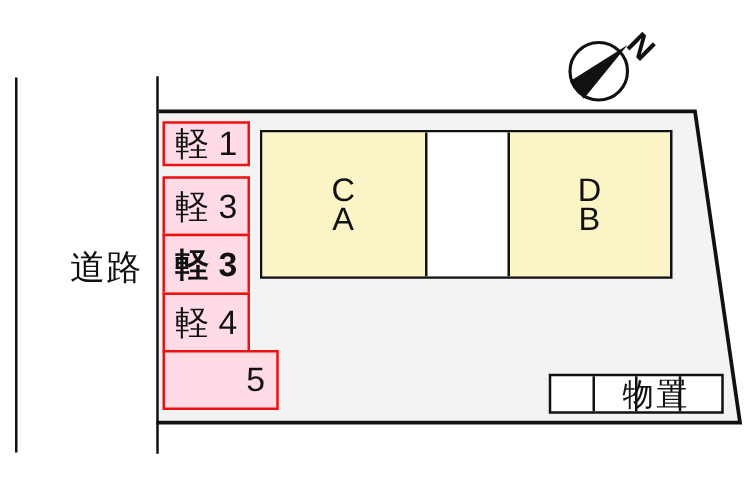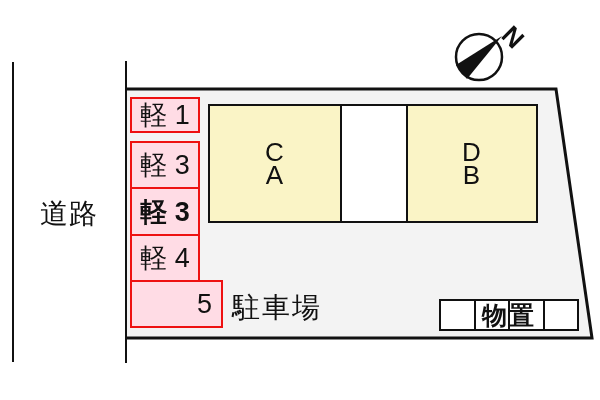--- a/index.html
+++ b/index.html
@@ -3,21 +3,21 @@
 <meta charset="utf-8">
 <style>
   html,body{margin:0;padding:0;background:#ffffff;}
   .canvas{
     position:relative;width:600px;height:400px;background:#ffffff;overflow:hidden;
     font-family:"Liberation Sans","DejaVu Sans",sans-serif;color:#111111;
   }
   .layer{position:absolute;left:0;top:0;width:600px;height:400px;}
   .abs{position:absolute;box-sizing:border-box;}
   
-  .road-label{left:40px;top:195px;font-size:28px;letter-spacing:1px;}
+  .road-label{left:56px;top:195px;font-size:28px;letter-spacing:1px;}
   
   .pspace{
     left:130px;width:70px;background:#ffdce5;border:2px solid #ee1111;
     display:flex;align-items:center;justify-content:center;
     font-size:27px;white-space:nowrap;
   }
   .pspace.k1{top:97px;height:36px;}
   .pspace.k2{top:141px;height:48px;}
   .pspace.k3{top:187px;height:49px;font-weight:bold;}
   .pspace.k4{top:234px;height:48px;}
@@ -33,22 +33,22 @@
   .unit.mid{width:64px;border-left:2px solid #111111;background:#ffffff;}
   .unit.u2{flex:1;border-left:2px solid #111111;}
   .unit-label{font-size:26px;line-height:23px;text-align:center;letter-spacing:1px;}
   
   .parking-area-label{left:232px;top:289px;font-size:28px;letter-spacing:2px;}
   
   .storage{left:439px;top:299px;width:140px;height:32px;border:2px solid #111111;background:#ffffff;display:flex;}
   .storage .cell{flex:1;}
   .storage .cell + .cell{border-left:2px solid #111111;}
   .storage-label{
-    left:439px;top:297px;width:140px;height:36px;display:flex;align-items:center;justify-content:center;
-    font-size:25px;letter-spacing:2px;font-weight:bold;
+    left:455px;top:297px;width:140px;height:36px;display:flex;align-items:center;justify-content:center;
+    font-size:25px;letter-spacing:2px;
   }
 </style>
 </head>
 <body>
 
 <div class="canvas">
 
   <svg class="layer" viewBox="0 0 600 400">
 
     <polygon points="127,89 556,89 592,338 127,338" fill="#f3f3f3"></polygon>
@@ -81,21 +81,20 @@
     </div>
     <div class="unit mid"></div>
     <div class="unit yellow u2">
       <div class="unit-label">
         <div>D</div>
         <div>B</div>
       </div>
     </div>
   </div>
 
-  <div class="abs parking-area-label">駐車場</div>
 
   <div class="abs storage">
     <div class="cell"></div>
     <div class="cell"></div>
     <div class="cell"></div>
     <div class="cell"></div>
   </div>
   <div class="abs storage-label">物置</div>
 
 </div>

